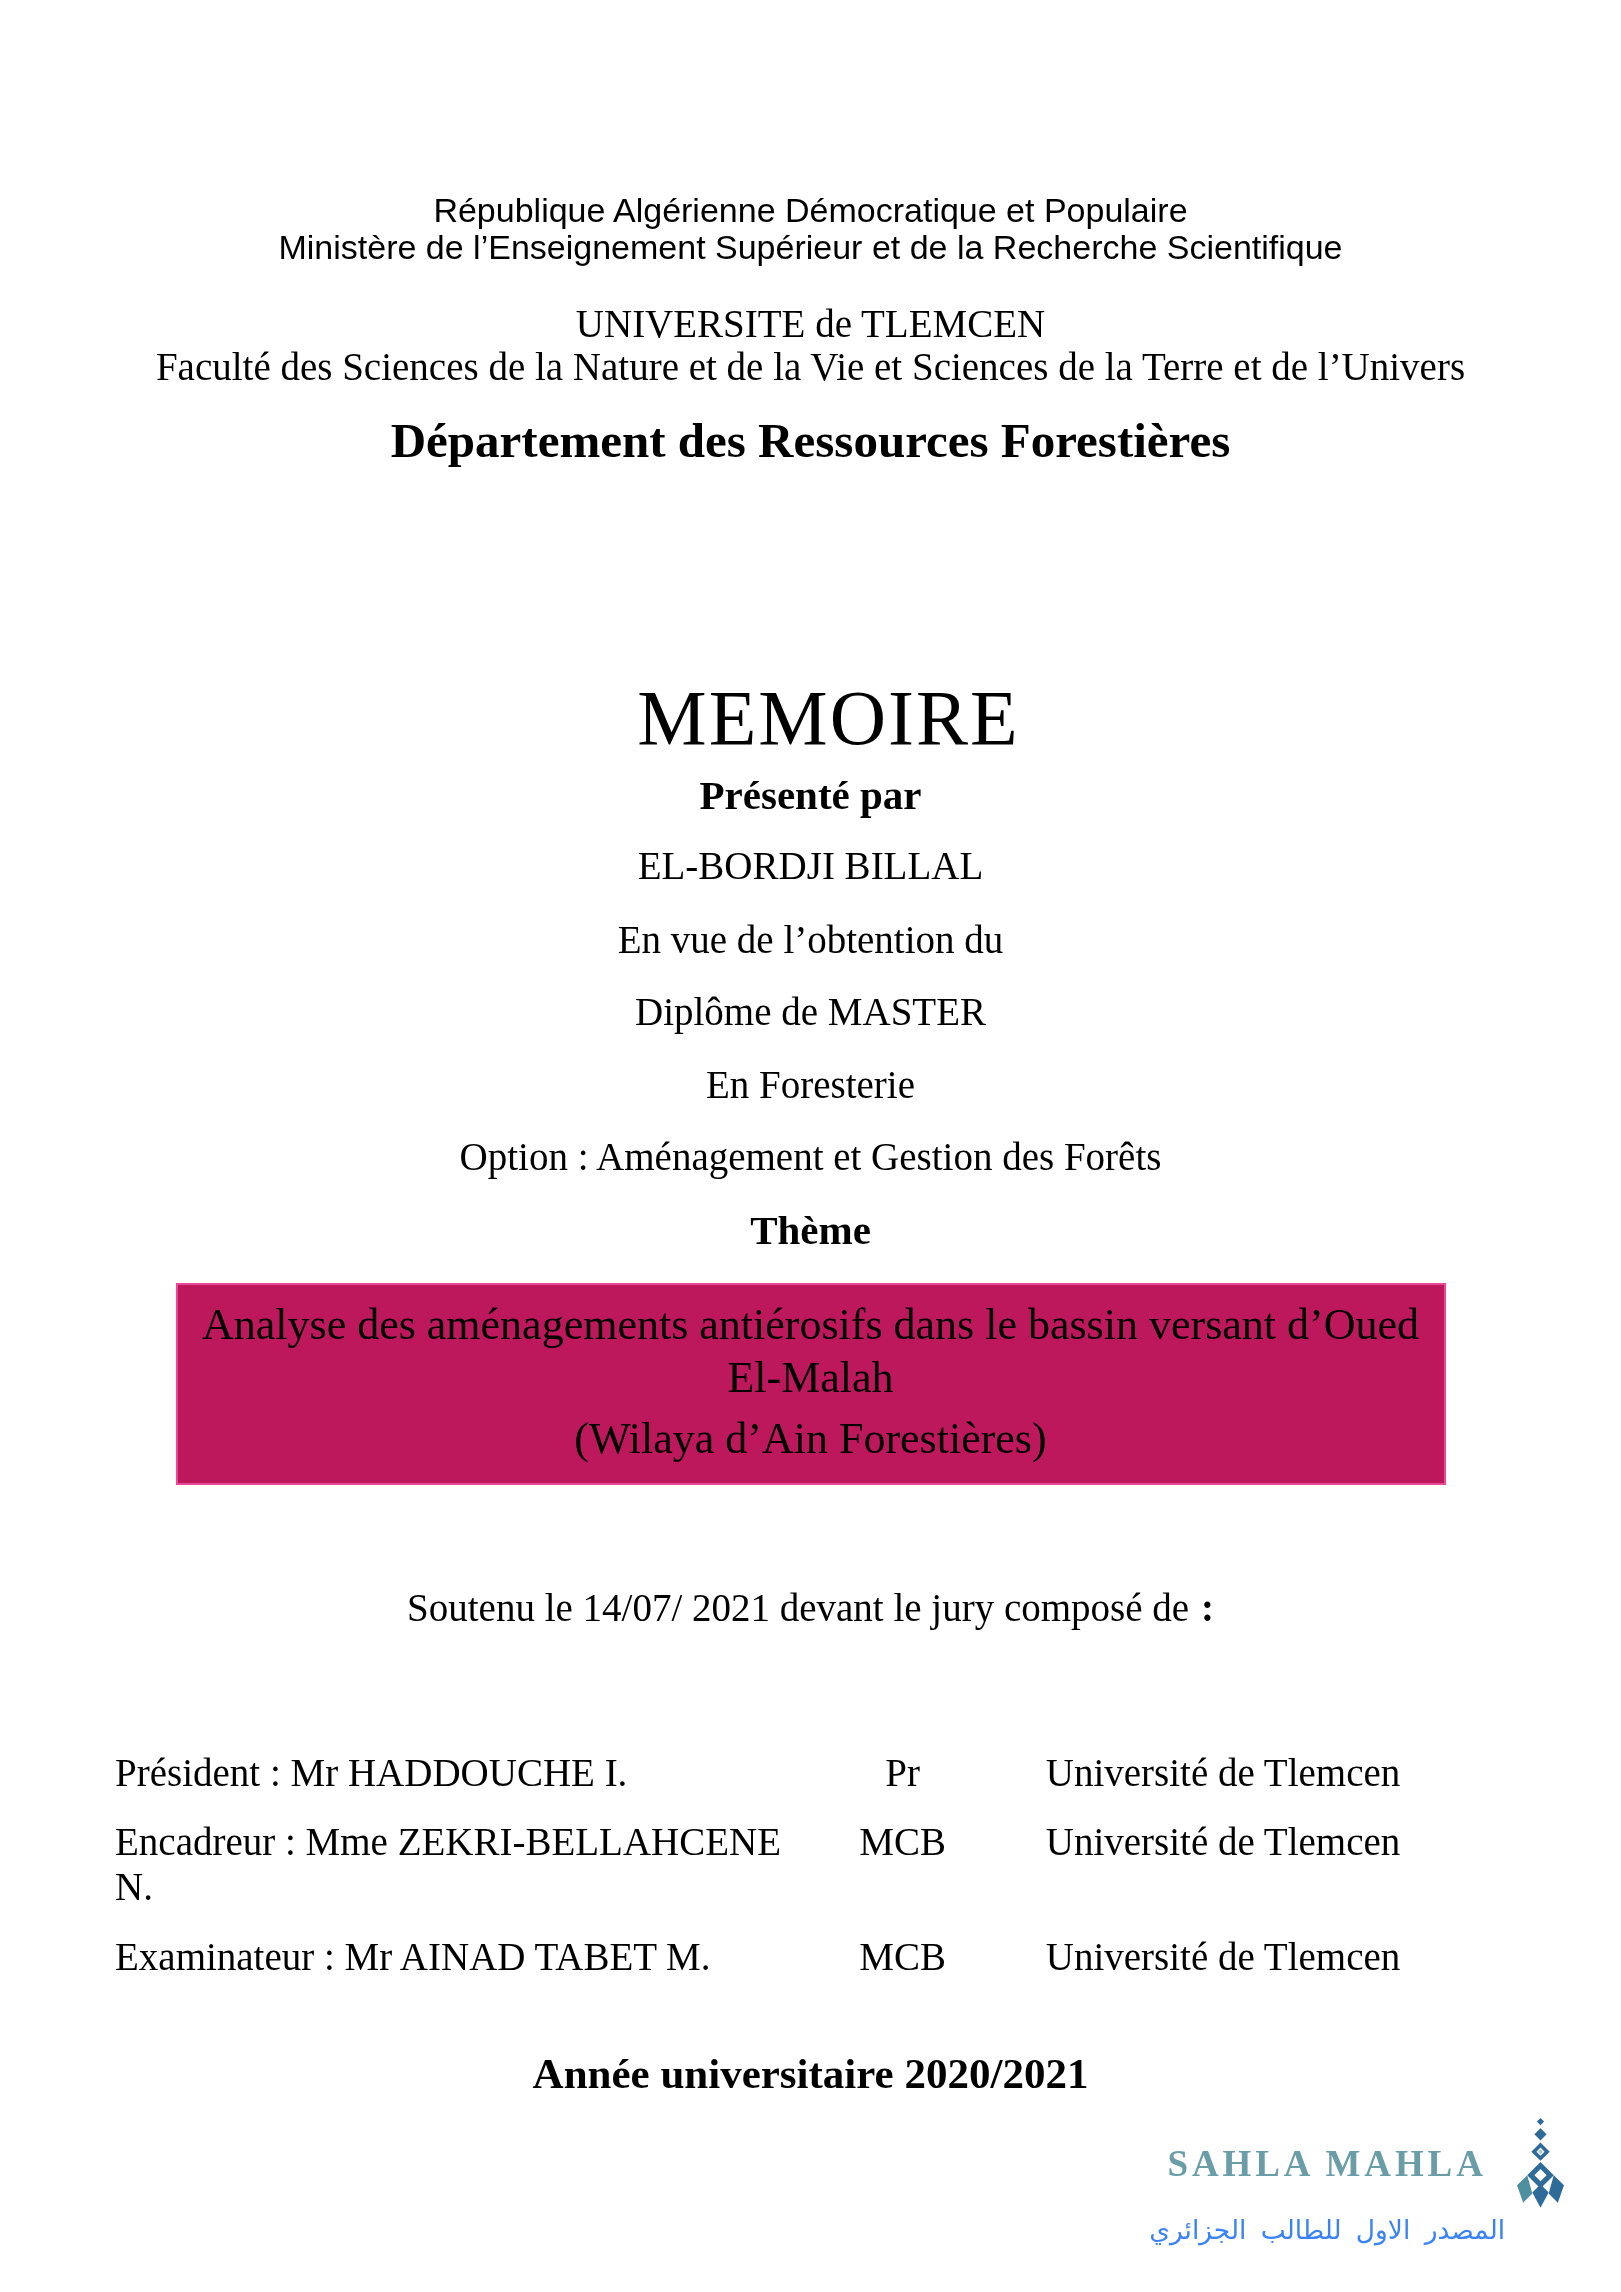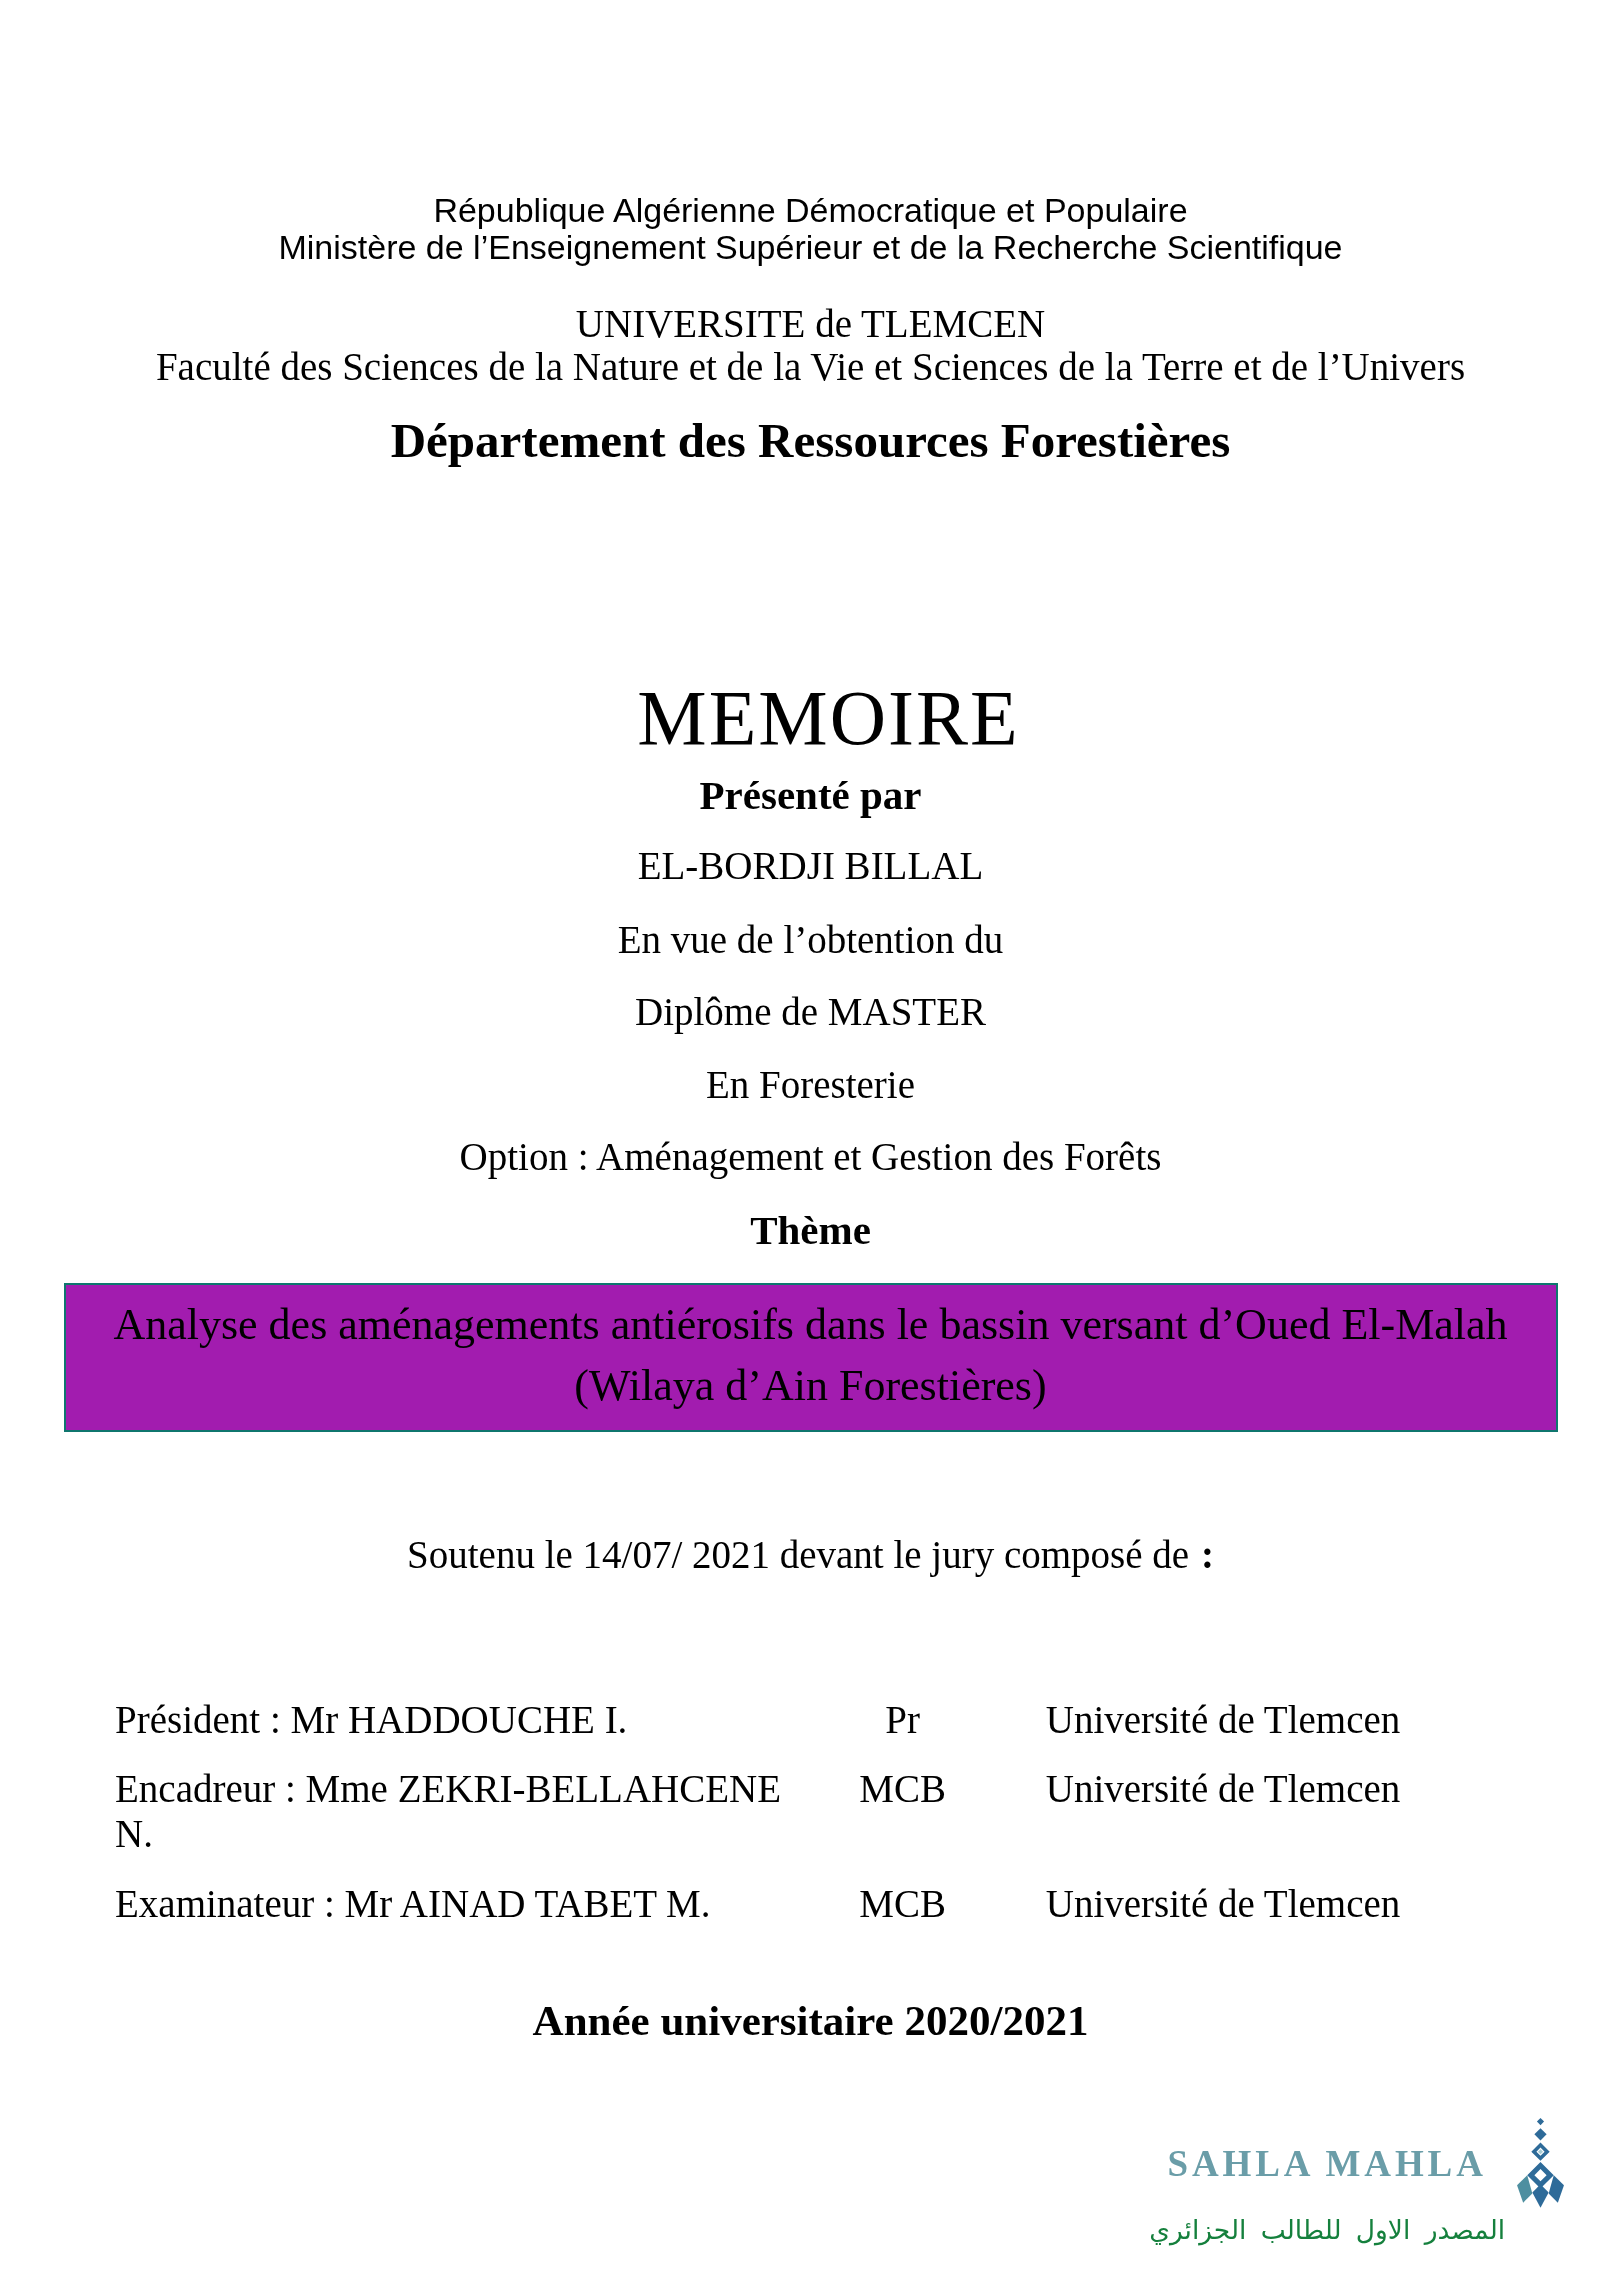--- a/index.html
+++ b/index.html
@@ -30,24 +30,24 @@
   .author      { margin-top: 21.6px; font-size: 39px; line-height: 47px; }
   .purpose     { margin-top: 28px; font-size: 39px; line-height: 45px; }
   .diploma     { margin-top: 26.5px; font-size: 39px; line-height: 47px; }
   .field       { margin-top: 26.5px; font-size: 39px; line-height: 45px; }
   .option      { margin-top: 26.5px; font-size: 39px; line-height: 47px; }
   .theme-label { margin-top: 25.5px; font-size: 41px; line-height: 49px; font-weight: bold; }
 
   
   .theme-box {
     margin: 28px auto 0 auto;
-    width: 1494px;
-    border: 2px solid #0f766e;
+    width: 1270px;
+    border: 2px solid #ec4899;
     padding: 12.7px 19.6px 17.6px 19.6px;
-    background: #a21caf;
+    background: #be185d;
   }
   .theme-line1 { font-size: 44px; line-height: 53px; }
   .theme-line2 { margin-top: 8.8px; font-size: 44px; line-height: 53px; }
 
   
   .soutenu { margin-top: 99px; font-size: 39px; line-height: 47px; }
   .soutenu .colon { margin-left: 11.8px; font-weight: bold; }
   .jury { margin-top: 119px; padding-left: 115px; padding-right: 171px; }
   .jury-row { display: flex; align-items: baseline; font-size: 39px; line-height: 45px; }
   .jury-row + .jury-row { margin-top: 24.5px; }
@@ -74,21 +74,21 @@
     line-height: 35px;
     letter-spacing: 3.9px;
     color: #6a9da8;
     white-space: nowrap;
   }
   .logo-tagline {
     margin-top: 3.9px;
     font-family: "DejaVu Sans", sans-serif;
     font-size: 26.5px;
     line-height: 33px;
-    color: #15803d;
+    color: #3b82f6;
     word-spacing: 5.9px;
     white-space: nowrap;
   }
   .emblem-svg { width: 63px; height: 102px; display: block; }
 </style>
 </head>
 <body>
 
 <div class="page">
 

